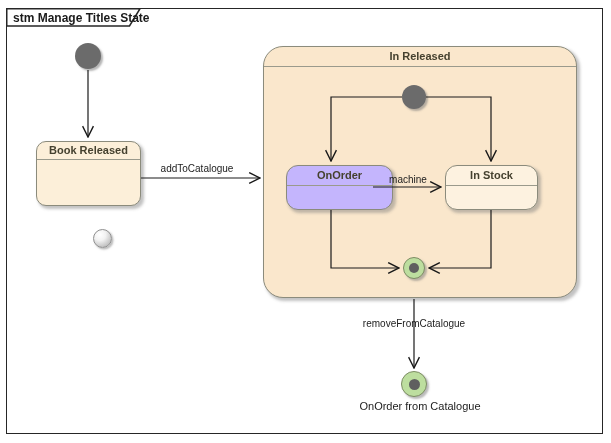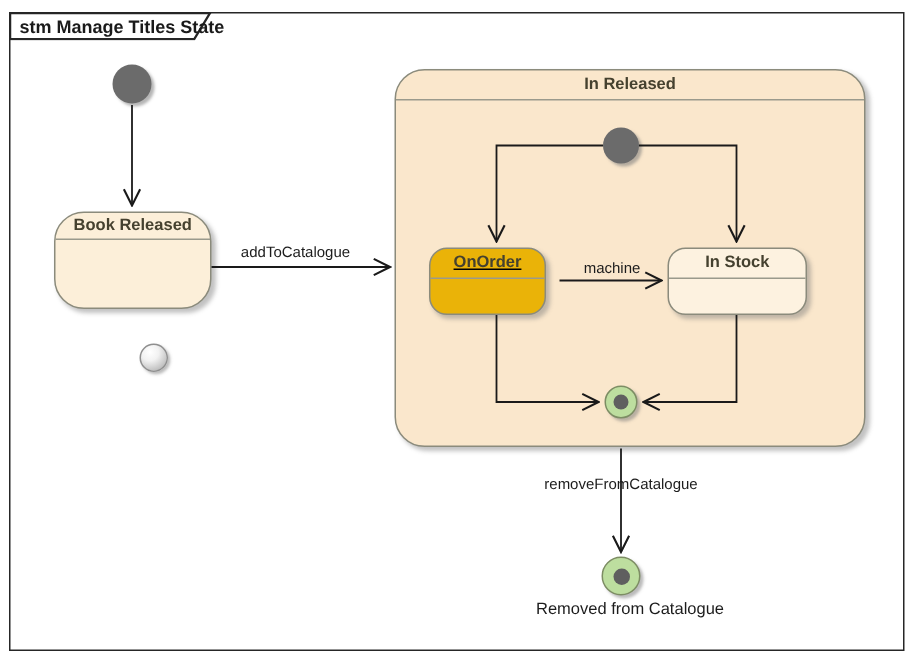--- a/index.html
+++ b/index.html
@@ -37,28 +37,28 @@
     background: #fcefd9;
     border: 1px solid #8b8b7c;
     box-shadow: 2.5px 2.5px 3px rgba(120,120,120,0.45);
   }
   .state .state-title {
     font-size: 11px; font-weight: bold; color: #45412f;
     text-align: center;
     border-bottom: 1px solid #9a9a8c;
     white-space: nowrap; overflow: hidden;
   }
-  .state-book-released { left: 36px; top: 141px; width: 105px; height: 65px; border-radius: 20px; }
+  .state-book-released { left: 36px; top: 141px; width: 105px; height: 65px; border-radius: 10px; }
   .state-book-released .state-title { height: 18px; line-height: 17px; }
   .composite-in-catalogue {
     left: 263px; top: 46px; width: 314px; height: 252px;
     border-radius: 20px; background: #fae7cc;
   }
   .composite-in-catalogue .state-title { height: 20px; line-height: 19px; }
-  .state-on-order { left: 286px; top: 165px; width: 78px; height: 45px; border-radius: 12px; background: #eab308; text-decoration: underline; }
+  .state-on-order { left: 286px; top: 165px; width: 107px; height: 45px; border-radius: 12px; background: #c4b5fd; }
   .state-in-stock { left: 445px; top: 165px; width: 93px; height: 45px; border-radius: 12px; background: #fdf2e0; }
   .state-on-order .state-title, .state-in-stock .state-title { height: 20px; line-height: 19px; }
 
   
   .initial-node {
     position: absolute; border-radius: 50%;
     background: #6b6b6b;
     box-shadow: 2px 2px 2px rgba(120,120,120,0.55);
   }
   .initial-main { left: 75px; top: 43px; width: 26px; height: 26px; }
@@ -169,15 +169,15 @@
       <path d="M373,187 H441" marker-end="url(#arr)"></path>
       <path d="M331,210 V268 H399" marker-end="url(#arr)"></path>
       <path d="M491,210 V268 H429" marker-end="url(#arr)"></path>
       <path d="M414,299 V368" marker-end="url(#arr)"></path>
     </g>
   </svg>
 
   <div class="edge-label lbl-add-to-catalogue">addToCatalogue</div>
   <div class="edge-label lbl-received">machine</div>
   <div class="edge-label lbl-remove-from-catalogue">removeFromCatalogue</div>
-  <div class="edge-label lbl-removed-terminal">Removed from Catalogue</div>
+  <div class="edge-label lbl-removed-terminal">OnOrder from Catalogue</div>
 
 </div>
 
 </body></html>

